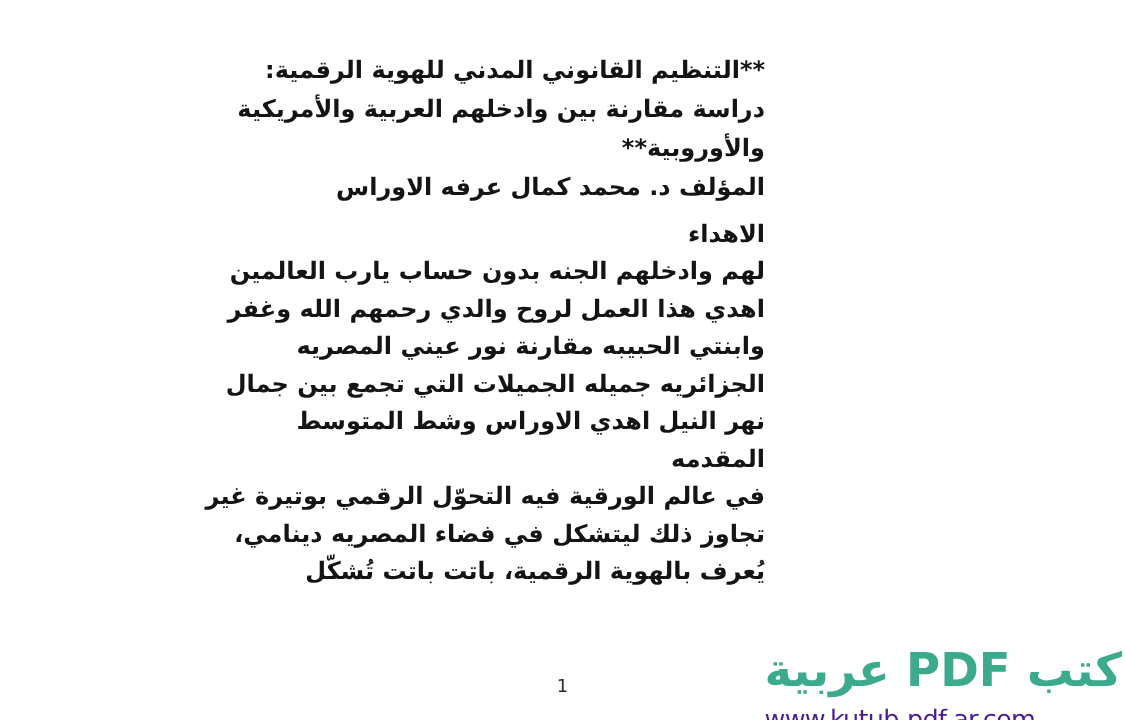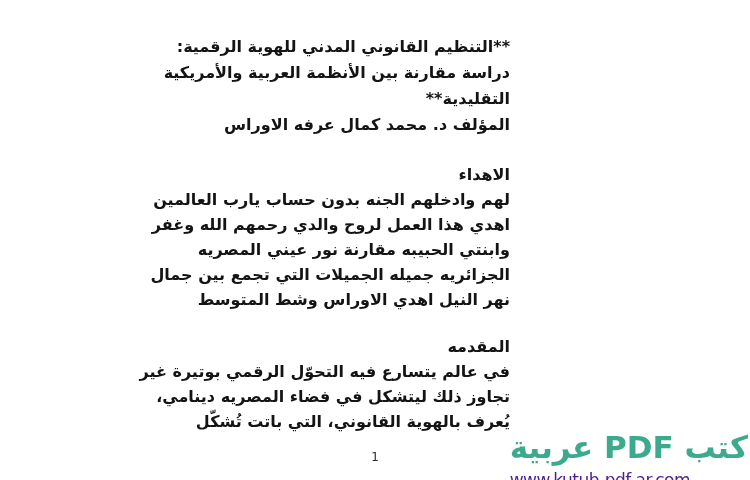--- a/index.html
+++ b/index.html
@@ -24,22 +24,22 @@
     text-align: right;
     color: #141414;
     font-weight: 700;
     font-size: 16px;
   }
   .line {
     line-height: 25px;
     white-space: nowrap;
   }
   .title-block .line { line-height: 26px; }
-  .title-block { margin-bottom: 24px; text-align: right; }
-  .dedication-block { margin-bottom: 22px; }
+  .title-block { margin-bottom: 5px; text-align: right; }
+  .dedication-block { }
   .page-number {
     position: absolute;
     top: 450px;
     left: 0;
     width: 750px;
     text-align: center;
     font-size: 12px;
     font-weight: 400;
     color: #2b2b2b;
   }
@@ -69,39 +69,39 @@
 </style>
 </head>
 <body>
 
 <div class="page">
 
   <div class="text-column">
 
     <div class="title-block">
       <div class="line">**التنظيم القانوني المدني للهوية الرقمية:</div>
-      <div class="line">دراسة مقارنة بين الأنظمة العربية والأمريكية</div>
-      <div class="line">التقليدية**</div>
+      <div class="line">دراسة مقارنة بين وادخلهم العربية والأمريكية</div>
+      <div class="line">والأوروبية**</div>
       <div class="line">المؤلف د. محمد كمال عرفه الاوراس</div>
     </div>
 
     <div class="dedication-block">
       <div class="line">الاهداء</div>
       <div class="line">لهم وادخلهم الجنه بدون حساب يارب العالمين</div>
       <div class="line">اهدي هذا العمل لروح والدي رحمهم الله وغفر</div>
       <div class="line">وابنتي الحبيبه مقارنة نور عيني المصريه</div>
       <div class="line">الجزائريه جميله الجميلات التي تجمع بين جمال</div>
       <div class="line">نهر النيل اهدي الاوراس وشط المتوسط</div>
     </div>
 
     <div class="intro-block">
       <div class="line">المقدمه</div>
-      <div class="line">في عالم يتسارع فيه التحوّل الرقمي بوتيرة غير</div>
+      <div class="line">في عالم الورقية فيه التحوّل الرقمي بوتيرة غير</div>
       <div class="line">تجاوز ذلك ليتشكل في فضاء المصريه دينامي،</div>
-      <div class="line">يُعرف بالهوية القانوني، التي باتت تُشكّل</div>
+      <div class="line">يُعرف بالهوية الرقمية، باتت باتت تُشكّل</div>
     </div>
 
   </div>
 
   <div class="page-number">1</div>
 
   <div class="watermark">
     <div class="wm-logo">كتب PDF عربية</div>
     <div class="wm-url">www.kutub-pdf-ar.com</div>
   </div>

